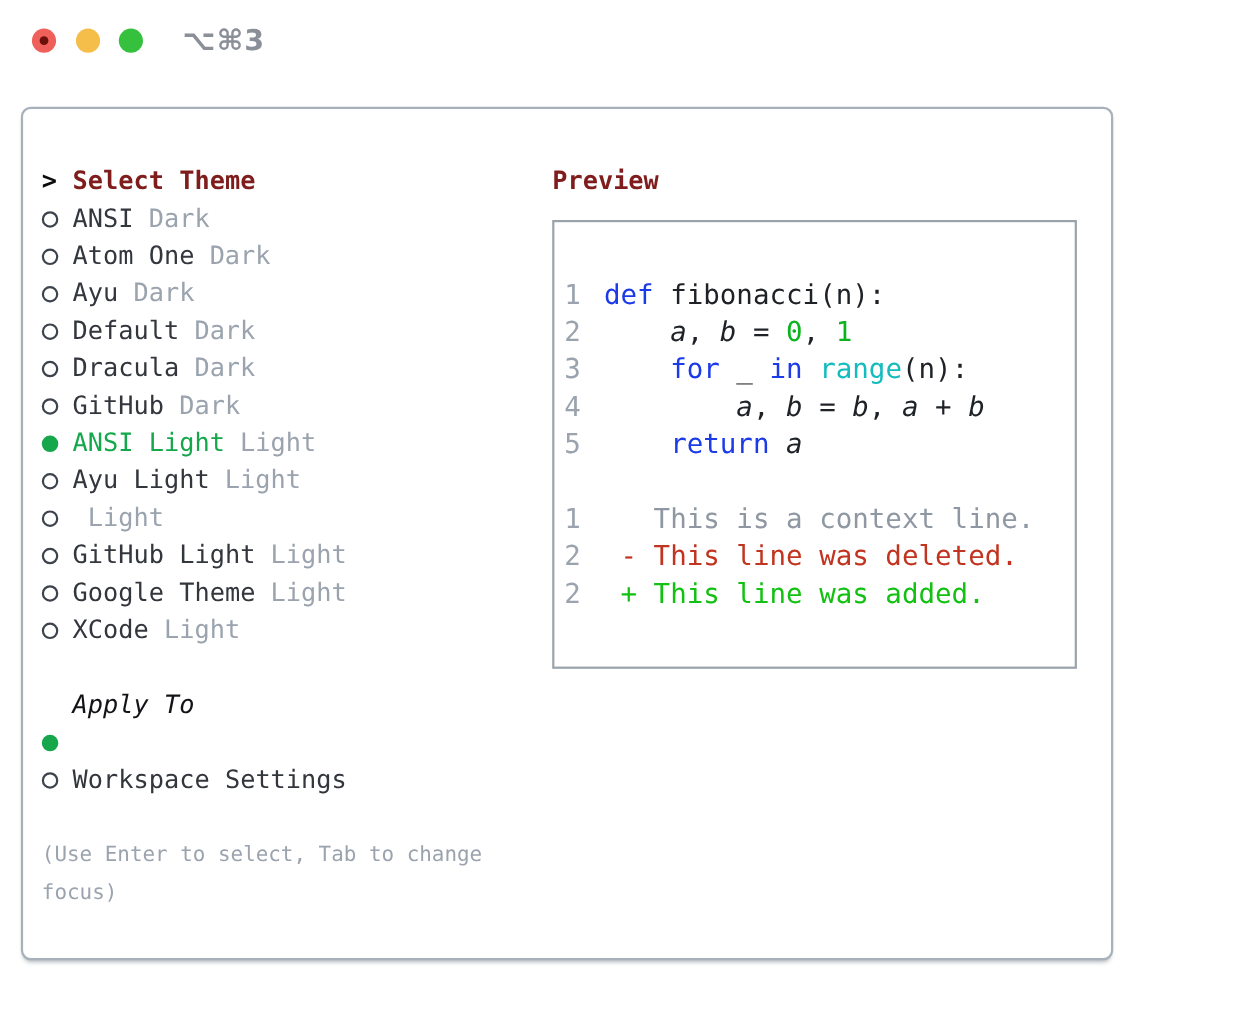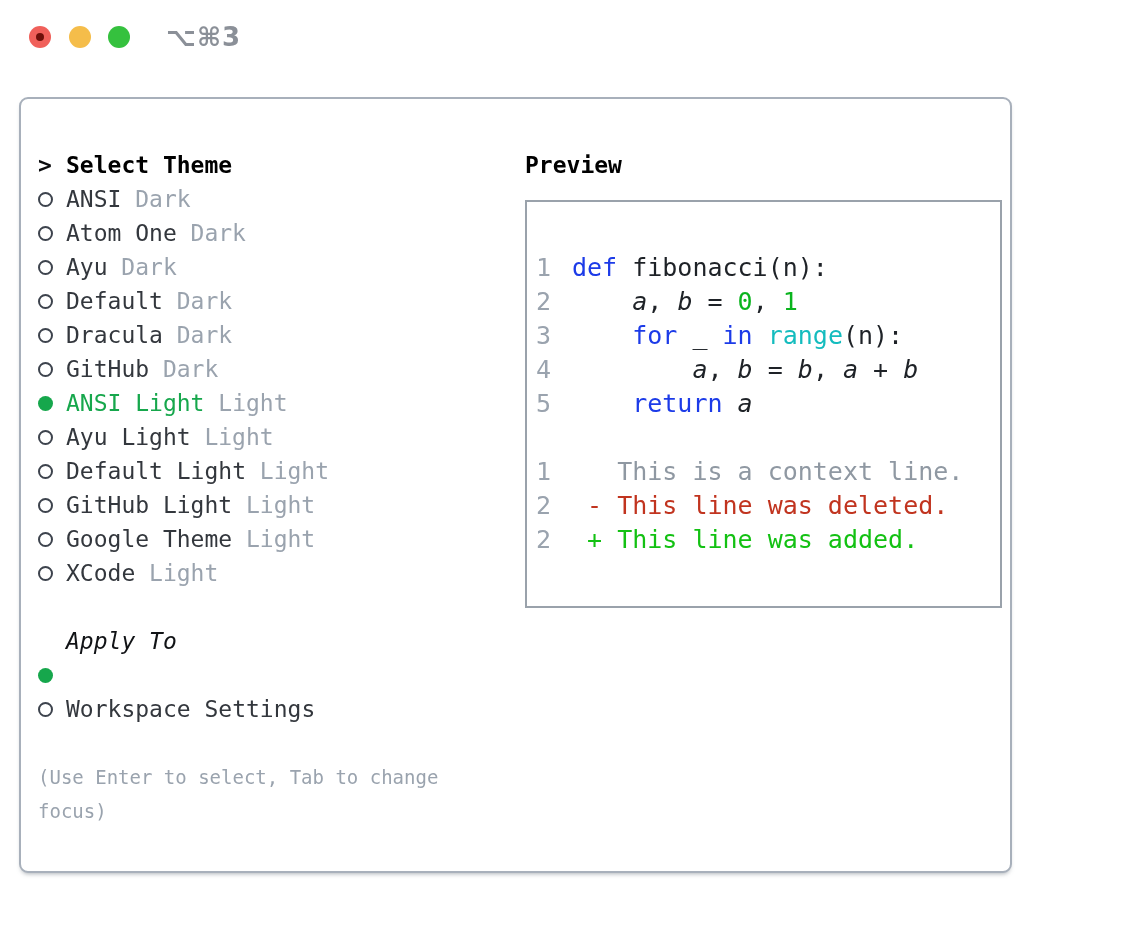--- a/index.html
+++ b/index.html
@@ -12,26 +12,26 @@
   .light.red .innerdot{position:absolute;left:7px;top:7px;width:8px;height:8px;border-radius:50%;background:#6e100a;}
   .light.yellow{left:69px;background:var(--tl_yellow);}
   .light.green{left:108px;background:var(--tl_green);}
   .wintitle{position:absolute;left:166px;top:22px;font-family:"DejaVu Sans",sans-serif;
             font-size:26px;font-weight:600;color:var(--title_gray);letter-spacing:1px;}
   
   .panel{position:absolute;left:19px;top:97px;width:993px;height:776px;box-sizing:border-box;
          border:2px solid var(--panel_border);border-radius:9px;background:#fff;
          box-shadow:0 3px 4px -2px rgba(110,120,130,.55);}
   .left{position:absolute;left:17px;top:49px;width:450px;}
-  .right{position:absolute;left:504px;top:49px;width:485px;}
+  .right{position:absolute;left:481px;top:49px;width:485px;}
   .row{display:flex;align-items:center;height:34px;font-size:23px;}
   .spacer{height:34px;}
   .marker{width:28px;flex:0 0 28px;display:flex;align-items:center;}
   .pointer{color:#0b0c0e;font-weight:bold;}
-  .header{font-weight:bold;color:#000000;}
+  .header{font-weight:bold;color:#7f1d1d;}
   .subheader{color:#111316;font-style:italic;}
   .ring{width:11px;height:11px;border:2px solid #3d434d;border-radius:50%;display:inline-block;}
   .dot{width:15px;height:15px;border-radius:50%;background:var(--sel_green);display:inline-block;}
   .label{color:#33373d;white-space:pre;}
   .label.sel{color:var(--sel_green);}
   .tag{color:var(--muted);margin-left:13.8px;}
   .help{margin-top:34px;width:450px;font-size:19px;line-height:34px;color:var(--muted);}
   
   .previewbox{margin-top:18px;width:477px;height:408px;box-sizing:border-box;
               border:2px solid var(--preview_border);background:#fff;
@@ -123,21 +123,20 @@
             <span class="marker">
               <span class="ring"></span>
             </span>
             <span class="label">Ayu Light</span>
             <span class="tag">Light</span>
           </div>
           <div class="row">
             <span class="marker">
               <span class="ring"></span>
             </span>
-            <span class="label">Default Light</span>
             <span class="tag">Light</span>
           </div>
           <div class="row">
             <span class="marker">
               <span class="ring"></span>
             </span>
             <span class="label">GitHub Light</span>
             <span class="tag">Light</span>
           </div>
           <div class="row">

